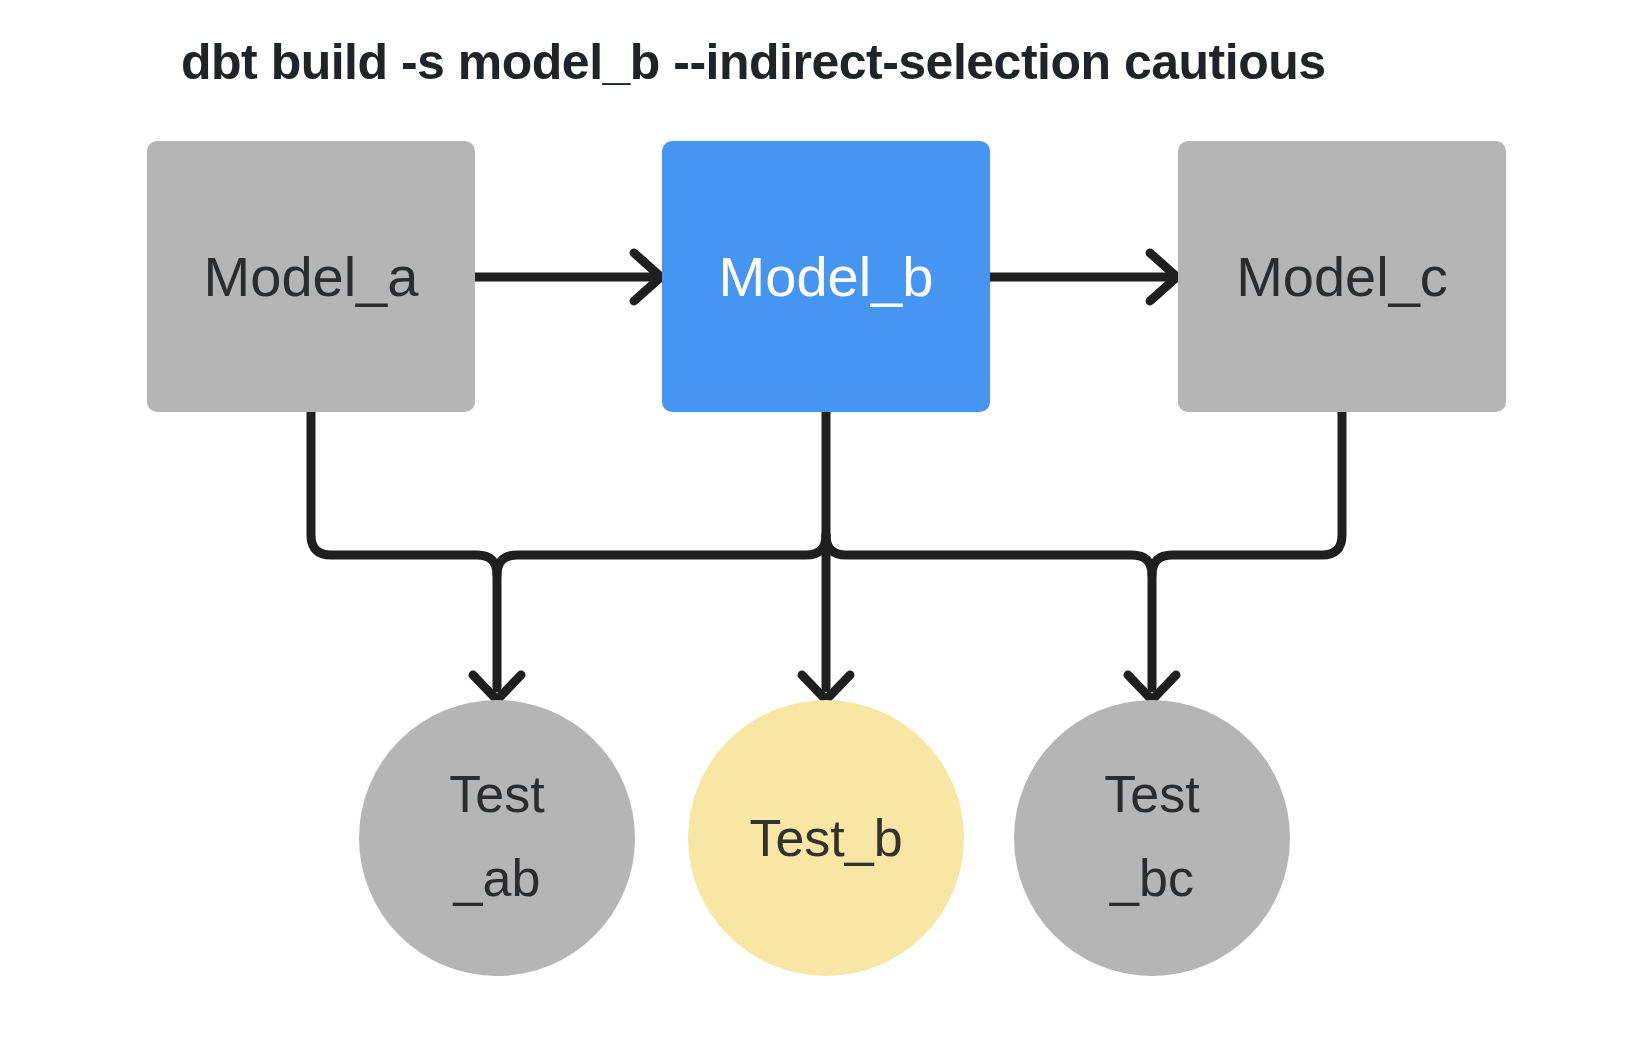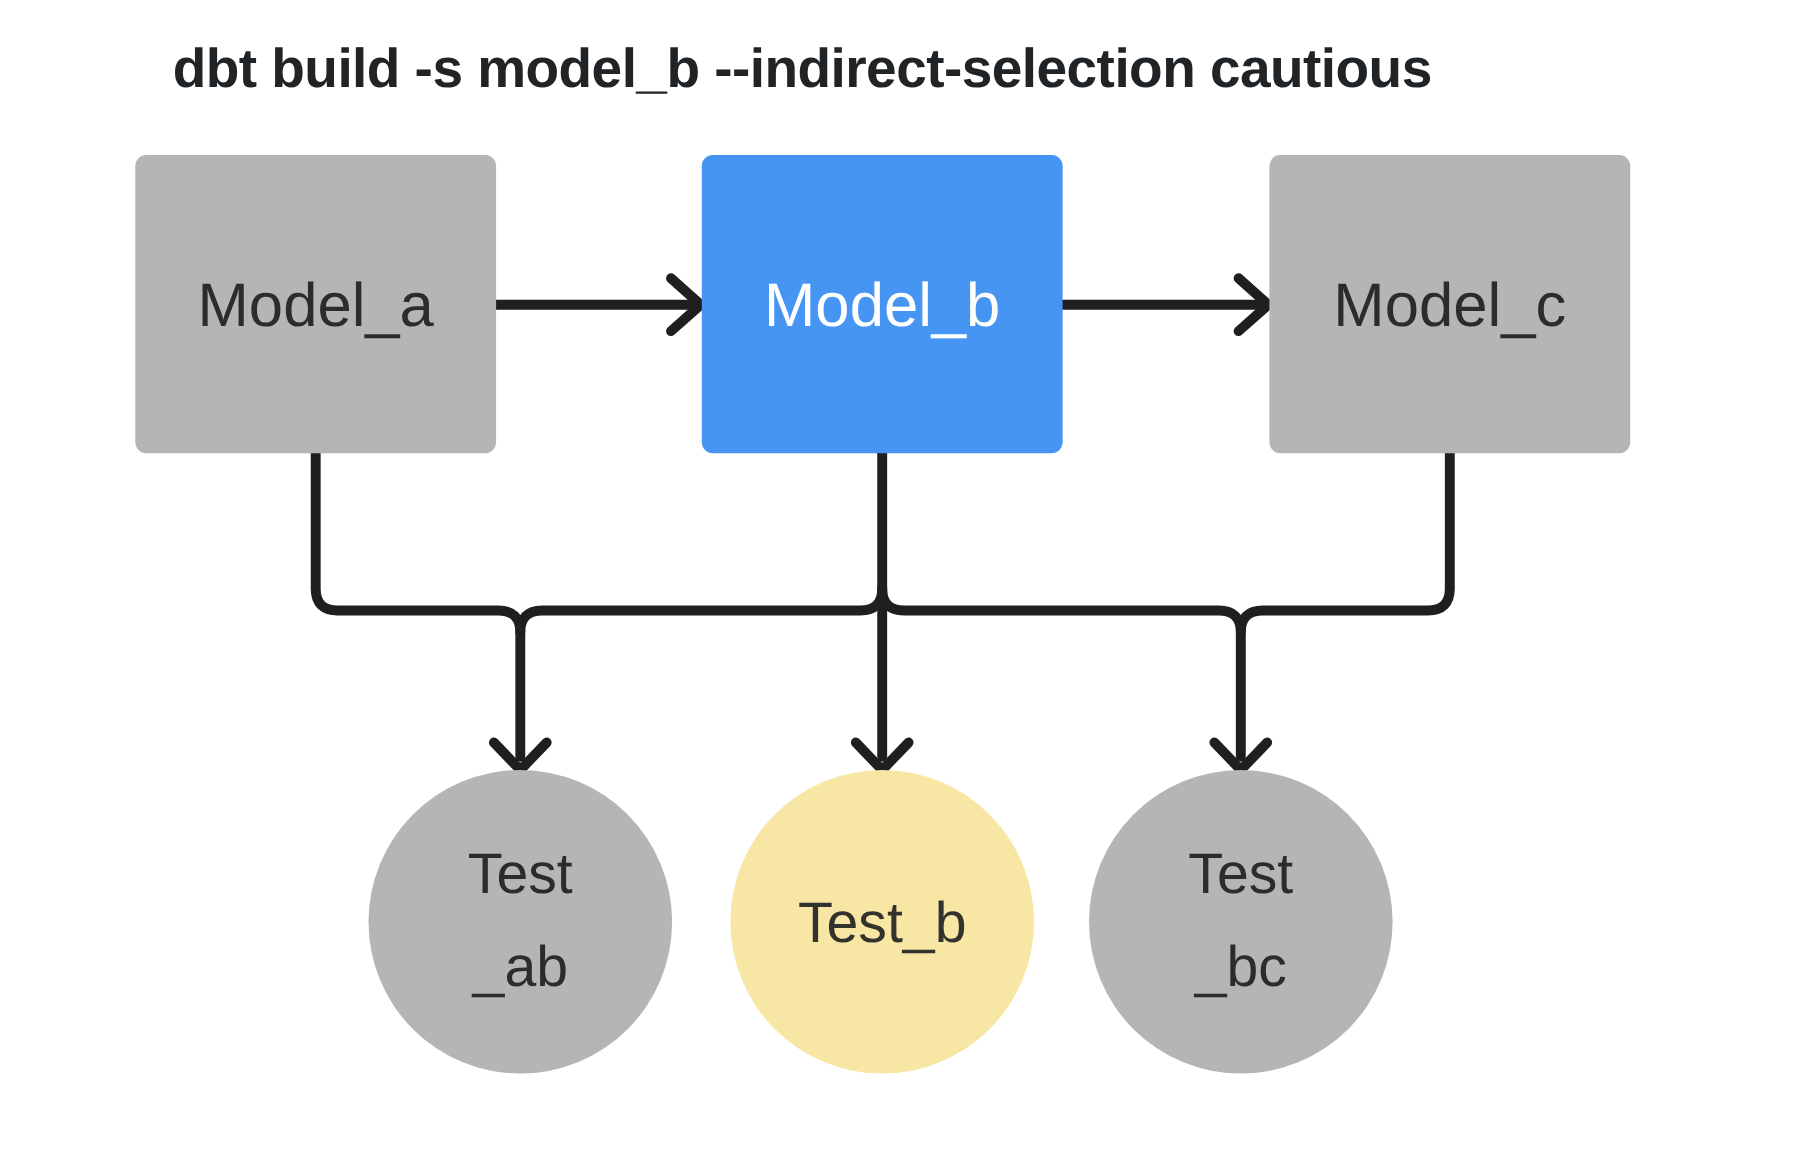--- a/index.html
+++ b/index.html
@@ -1,21 +1,21 @@
 <!DOCTYPE html>
 <html><head>
 <meta charset="utf-8">
 <style>
   html, body { margin: 0; padding: 0; }
   body {
     width: 1630px; height: 1060px;
     background: #ffffff;
     font-family: "Liberation Sans", sans-serif;
   }
-  .stage { position: relative; width: 1496px; height: 1060px; background: #ffffff; overflow: hidden; }
+  .stage { position: relative; width: 1496px; height: 1060px; background: #ffffff; overflow: hidden; padding-left: 24px; }
   svg { display: block; }
   text { font-family: "Liberation Sans", sans-serif; }
   .title-text  { font-size: 50px; font-weight: 600; letter-spacing: -0.5px; }
   .node-label  { font-size: 56px; font-weight: 500; text-anchor: middle; }
   .circle-label{ font-size: 52px; font-weight: 500; text-anchor: middle; }
 </style>
 </head>
 <body>
 
 <div class="stage">

